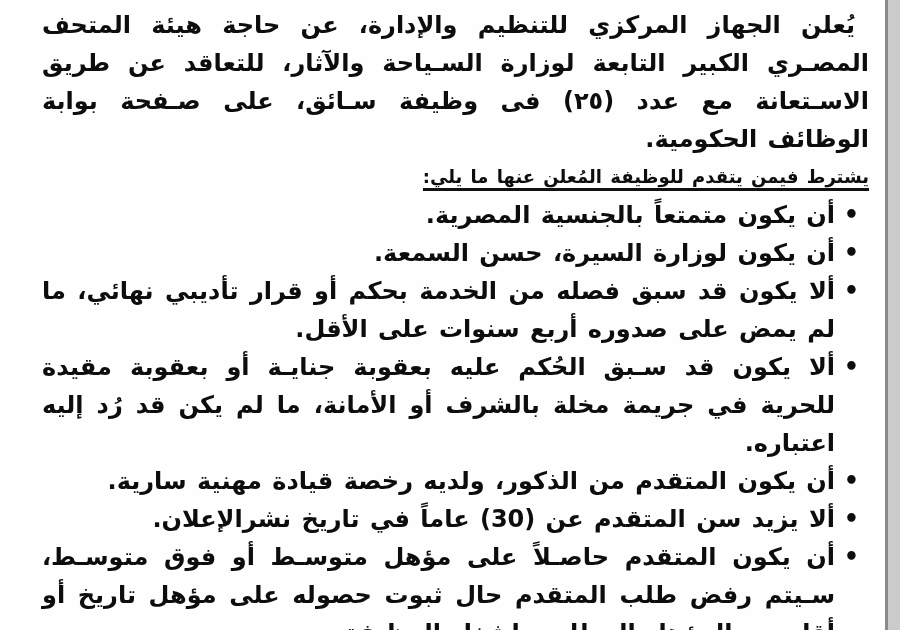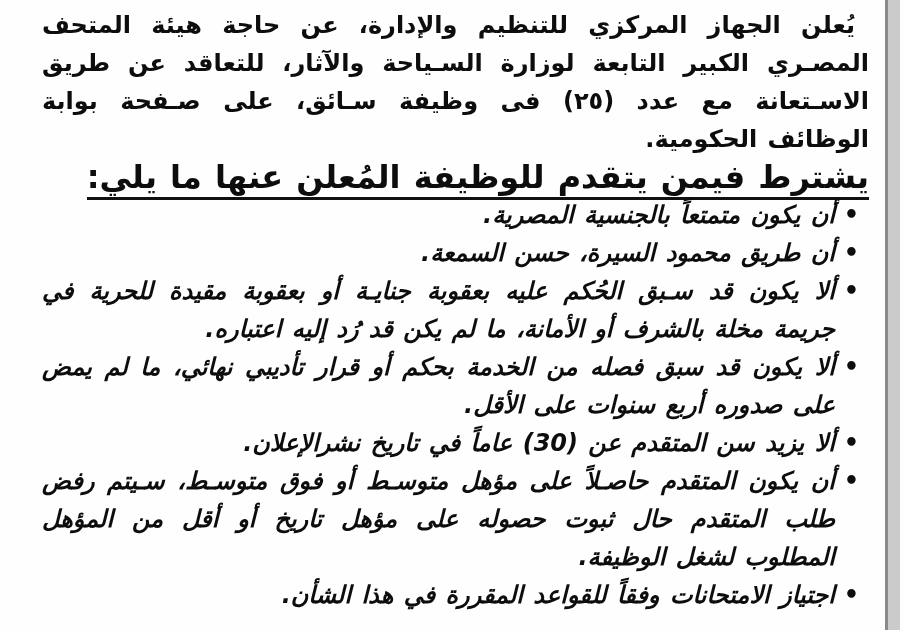--- a/index.html
+++ b/index.html
@@ -37,38 +37,37 @@
     background: #cbcbcb;
     border-left: 3px solid #8a8a8a;
   }
   .intro {
     margin: 0;
     text-align: justify;
     text-indent: 14px;
   }
   .req-heading {
     margin: 0;
-    font-size: 32px;
+    font-size: 18px;
     font-weight: bold;
     line-height: 38px;
   }
   .req-heading .underline {
     border-bottom: 3px solid #111111;
     padding-bottom: 1px;
   }
   .req-list {
     list-style: none;
     margin: 0;
     padding: 0 8px 0 0;
   }
   .req-list li {
     position: relative;
     padding-right: 26px;
     text-align: justify;
-    font-style: italic;
   }
   .req-list li::before {
     content: "\2022";
     position: absolute;
     right: 2px;
     top: 0;
     font-size: 24px;
   }
 </style>
 </head>
@@ -76,21 +75,22 @@
 
 <div class="page">
   <div class="scan-edge"></div>
 
   <p class="intro">يُعلن الجهاز المركزي للتنظيم والإدارة، عن حاجة هيئة المتحف المصـري الكبير التابعة لوزارة السـياحة والآثار، للتعاقد عن طريق الاسـتعانة مع عدد (٢٥) فى وظيفة سـائق، على صـفحة بوابة الوظائف الحكومية.</p>
 
   <h2 class="req-heading"><span class="underline">يشترط فيمن يتقدم للوظيفة المُعلن عنها ما يلي:</span></h2>
 
   <ul class="req-list">
     <li>أن يكون متمتعاً بالجنسية المصرية.</li>
-    <li>أن طريق محمود السيرة، حسن السمعة.</li>
+    <li>أن يكون لوزارة السيرة، حسن السمعة.</li>
+    <li>ألا يكون قد سبق فصله من الخدمة بحكم أو قرار تأديبي نهائي، ما لم يمض على صدوره أربع سنوات على الأقل.</li>
     <li>ألا يكون قد سـبق الحُكم عليه بعقوبة جنايـة أو بعقوبة مقيدة للحرية في جريمة مخلة بالشرف أو الأمانة، ما لم يكن قد رُد إليه اعتباره.</li>
-    <li>ألا يكون قد سبق فصله من الخدمة بحكم أو قرار تأديبي نهائي، ما لم يمض على صدوره أربع سنوات على الأقل.</li>
+    <li>أن يكون المتقدم من الذكور، ولديه رخصة قيادة مهنية سارية.</li>
     <li>ألا يزيد سن المتقدم عن (30) عاماً في تاريخ نشرالإعلان.</li>
     <li>أن يكون المتقدم حاصـلاً على مؤهل متوسـط أو فوق متوسـط، سـيتم رفض طلب المتقدم حال ثبوت حصوله على مؤهل تاريخ أو أقل من المؤهل المطلوب لشغل الوظيفة.</li>
     <li>اجتياز الامتحانات وفقاً للقواعد المقررة في هذا الشأن.</li>
 
   </ul>
 </div>
 
 </body></html>

